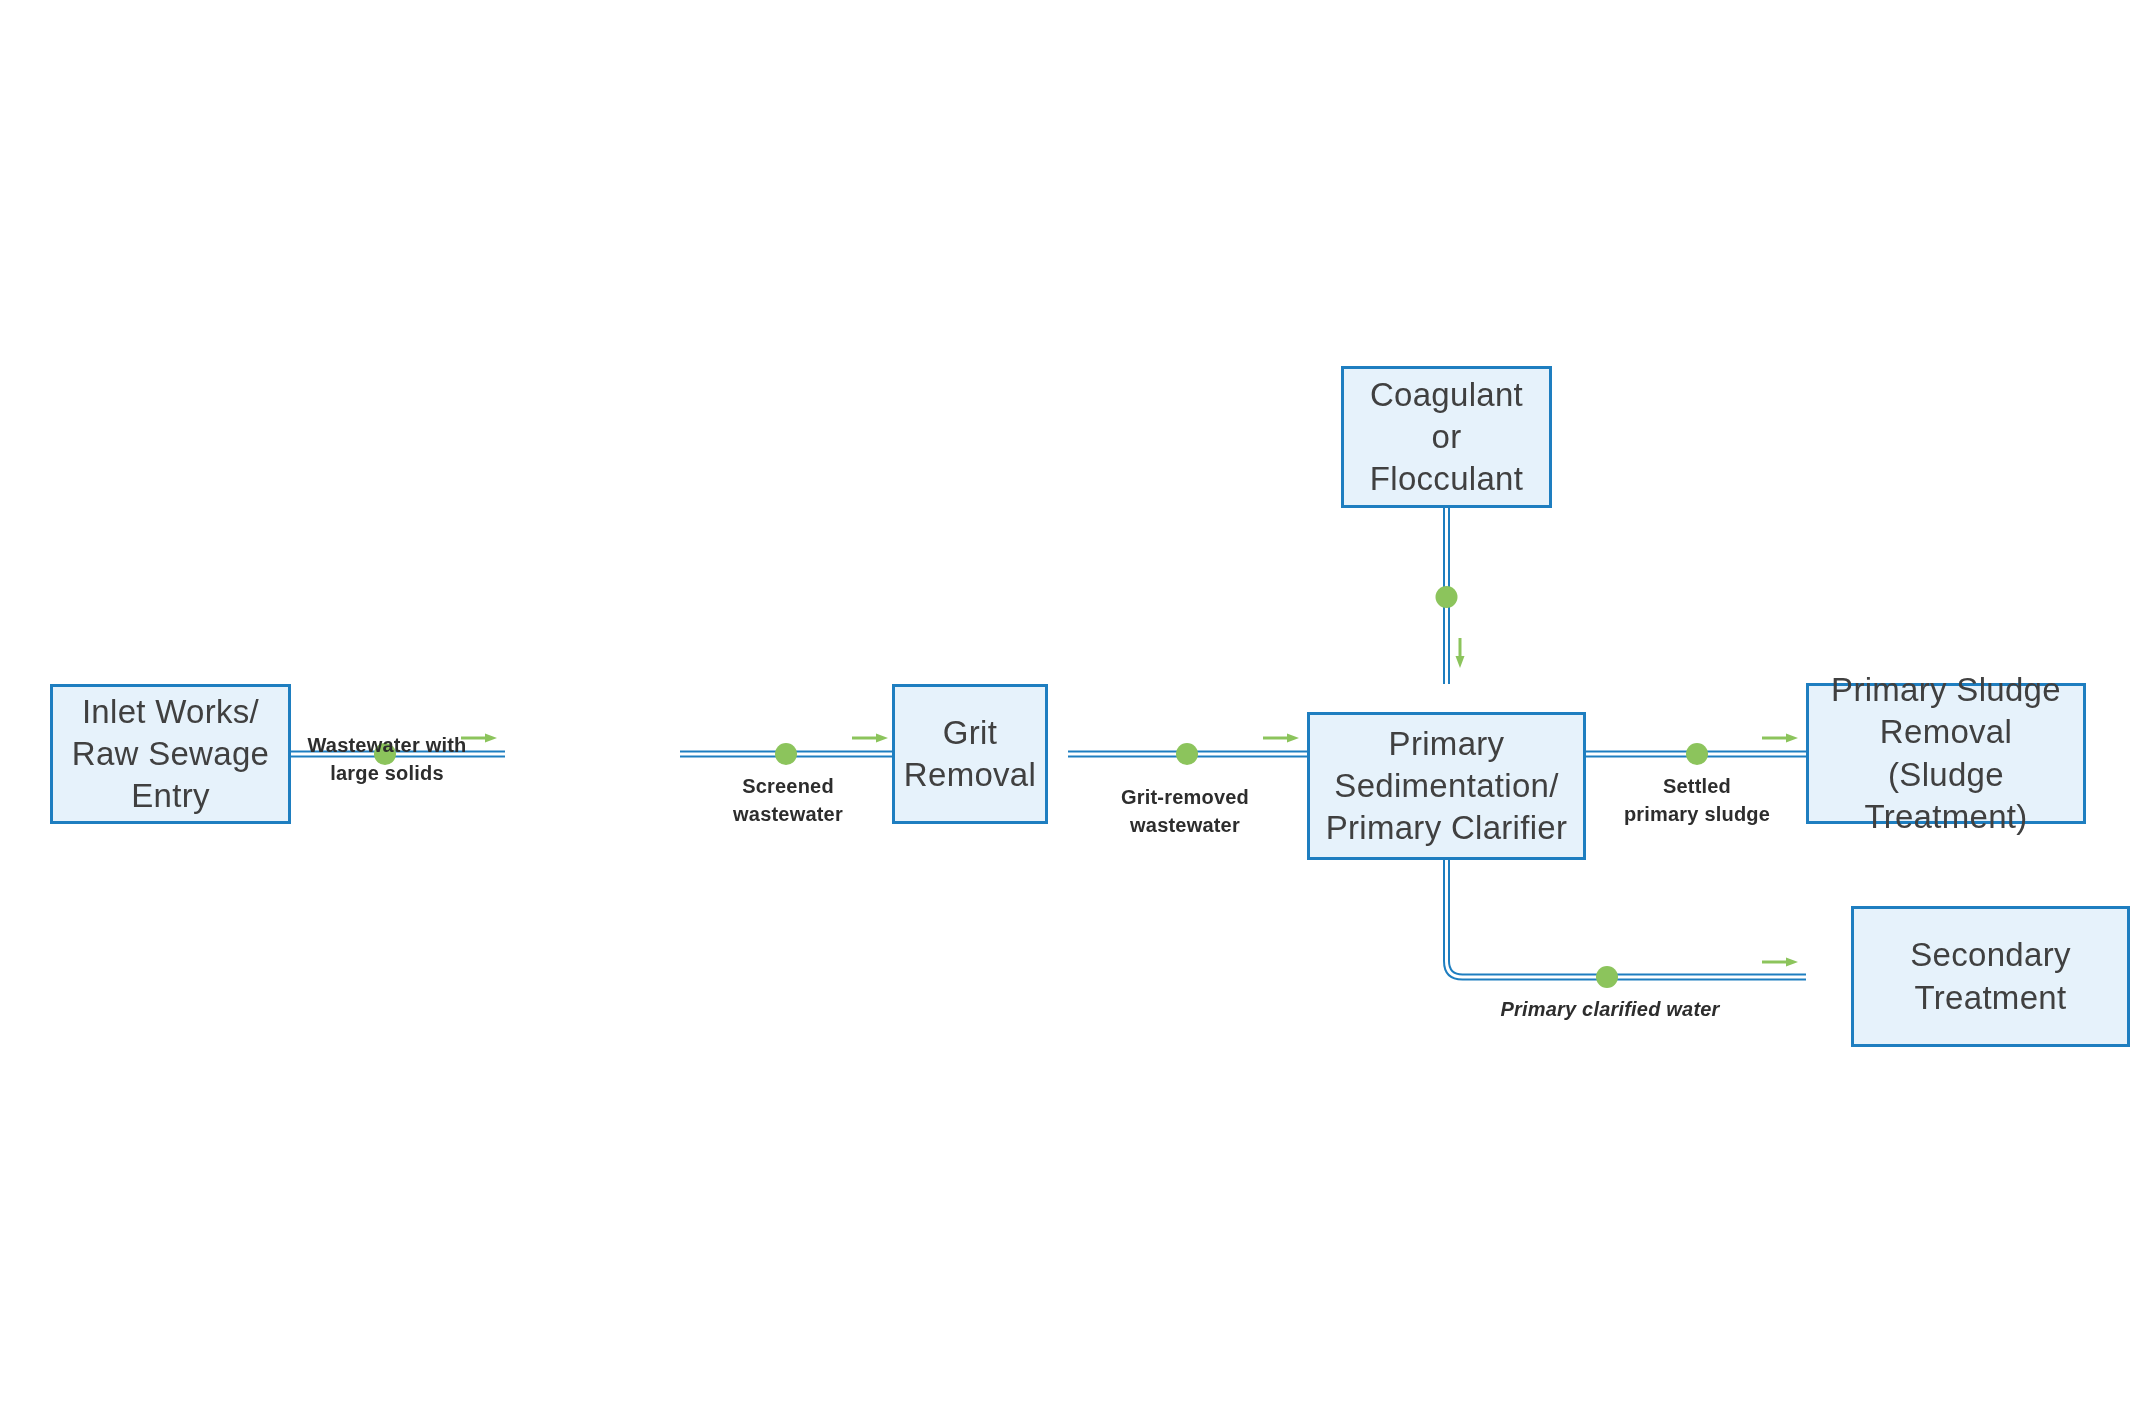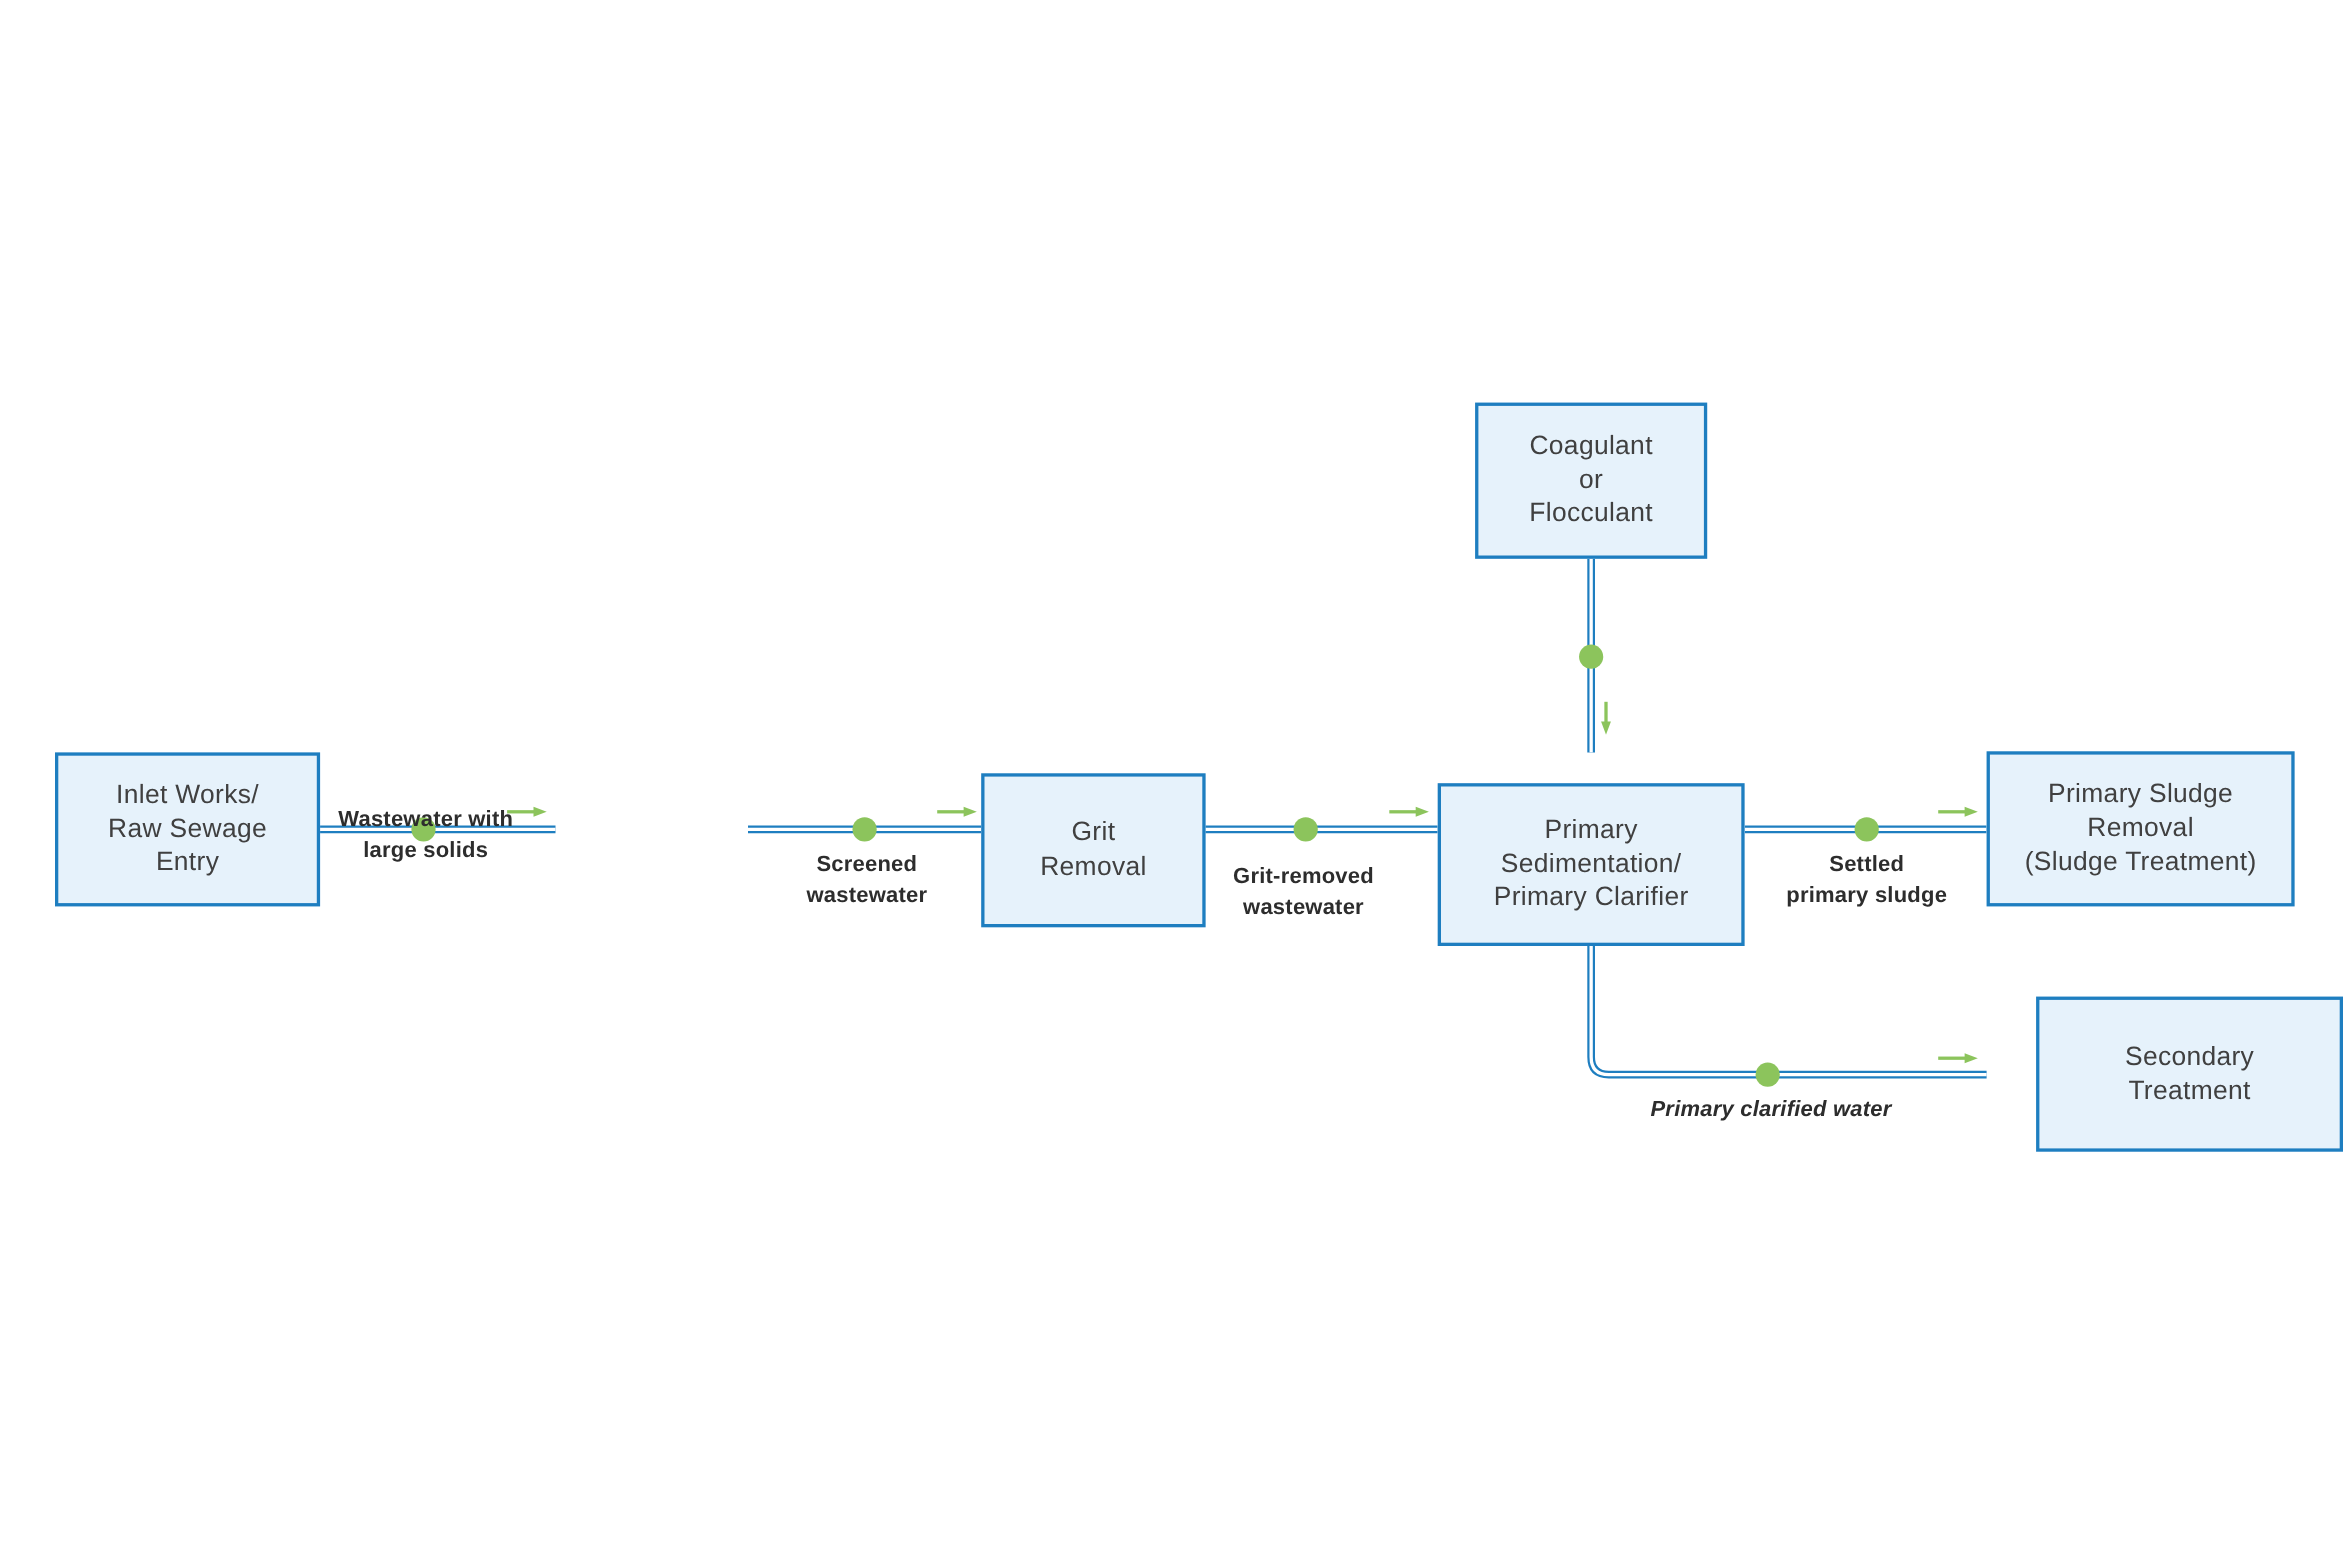--- a/index.html
+++ b/index.html
@@ -34,21 +34,21 @@
   .node {
     position: absolute;
     z-index: 2;
     background: var(--fill);
     border: 3px solid var(--blue);
     display: flex;
     align-items: center;
     justify-content: center;
     text-align: center;
     color: var(--box-text);
-    font-size: 24px;
+    font-size: 33px;
     line-height: 1.28;
     letter-spacing: 0.3px;
     white-space: pre-line;
   }
   .edge-label {
     position: absolute;
     z-index: 2;
     transform: translateX(-50%);
     text-align: center;
     color: var(--label-text);
@@ -111,21 +111,21 @@
       <line class="arrow-line" x1="1762" y1="962" x2="1787" y2="962"></line>
       <polygon class="arrow-head" points="1798,962 1786,957.5 1786,966.5"></polygon>
     </g>
   </svg>
 
   <div class="node" style="left:50px; top:684px; width:241px; height:140px;">Inlet Works/
 Raw Sewage
 Entry</div>
 
 
-  <div class="node" style="left:892px; top:684px; width:204px; height:140px;margin-top:19px;">Grit
+  <div class="node" style="left:892px; top:684px; width:156px; height:140px;">Grit
 Removal</div>
 
   <div class="node" style="left:1307px; top:684px; width:279px; height:148px;margin-top:28px;">Primary
 Sedimentation/
 Primary Clarifier</div>
 
   <div class="node" style="left:1341px; top:366px; width:211px; height:142px;">Coagulant
 or
 Flocculant</div>
 

